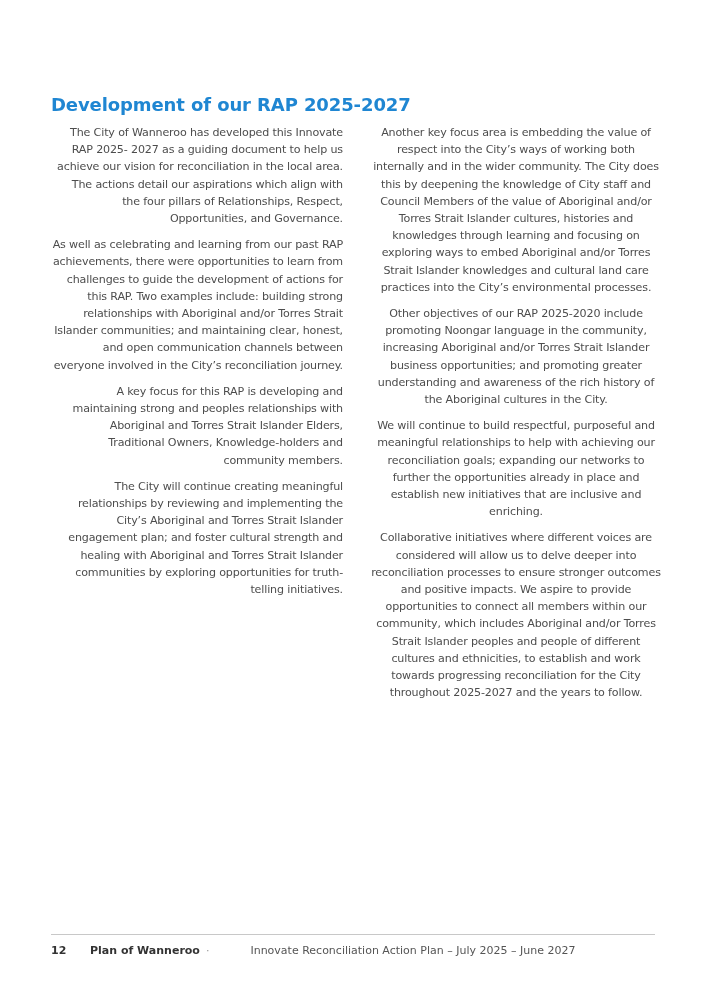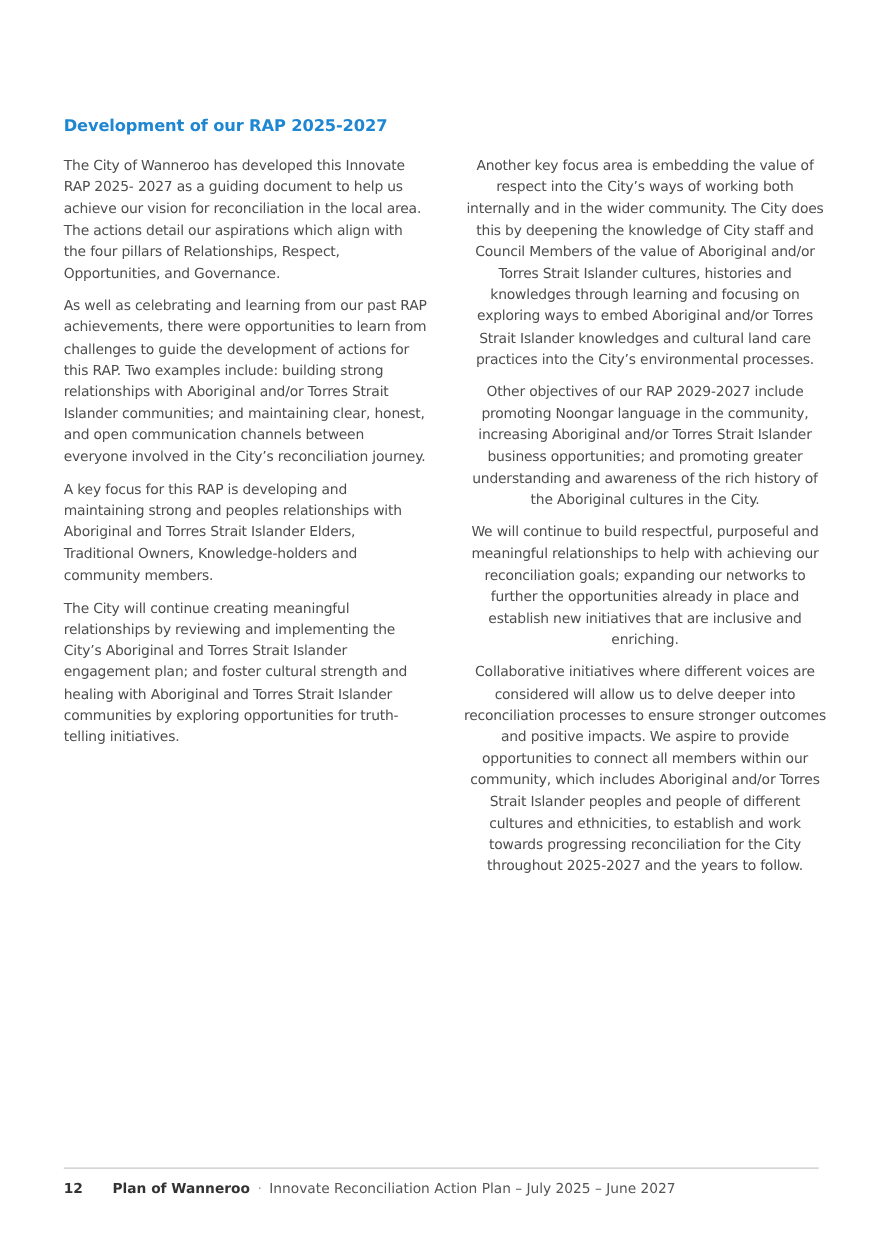--- a/index.html
+++ b/index.html
@@ -1,51 +1,51 @@
 <!DOCTYPE html>
 <html><head>
   <meta charset="utf-8">
   <style>
     html, body { margin: 0; padding: 0; background: #ffffff; }
     body { width: 705px; height: 996px; position: relative; overflow: hidden;
       font-family: "DejaVu Sans", sans-serif; color: #4a4a4a; }
     .page { position: absolute; left: 0; top: 0; width: 705px; height: 996px; }
     .title { position: absolute; left: 51px; top: 94px; margin: 0;
       font-family: "DejaVu Sans", sans-serif; font-weight: bold;
-      font-size: 13px; color: #1f86d2; letter-spacing: -0.1px; white-space: nowrap; }
+      font-size: 18px; color: #1f86d2; letter-spacing: -0.1px; white-space: nowrap; }
     .col { position: absolute; top: 124px; width: 292px; }
-    .col.left { left: 51px; }
+    .col.left { left: 51px; text-align: right; }
     .col.right { left: 370px; top: 124px; width: 292px; text-align: center; }
     .col p { margin: 0 0 9px 0; font-size: 11.1px; line-height: 17.2px;
       color: #4d4d4d; letter-spacing: -0.15px; }
     .footer-rule { position: absolute; left: 51px; top: 934px; width: 604px;
       height: 1px; background: #c8c8c8; }
     .footer { position: absolute; left: 51px; top: 944px; font-size: 11px;
       color: #4d4d4d; white-space: nowrap; display: flex; align-items: baseline; }
     .page-num { font-weight: bold; color: #333; width: 39px; display: inline-block; }
     .org { font-weight: bold; color: #333; }
     .sep { margin: 0 6px; color: #999; }
-    .doc-title { color: #555; }
+    .doc-title { color: #555; margin-left: 35px; }
   </style>
 </head>
 <body>
 
 <div class="page">
   <h1 class="title">Development of our RAP 2025-2027</h1>
 
   <div class="col left">
     <p>The City of Wanneroo has developed this Innovate RAP 2025- 2027 as a guiding document to help us achieve our vision for reconciliation in the local area. The actions detail our aspirations which align with the four pillars of Relationships, Respect, Opportunities, and Governance.</p>
     <p>As well as celebrating and learning from our past RAP achievements, there were opportunities to learn from challenges to guide the development of actions for this RAP. Two examples include: building strong relationships with Aboriginal and/or Torres Strait Islander communities; and maintaining clear, honest, and open communication channels between everyone involved in the City’s reconciliation journey.</p>
     <p>A key focus for this RAP is developing and maintaining strong and peoples relationships with Aboriginal and Torres Strait Islander Elders, Traditional Owners, Knowledge-holders and community members.</p>
     <p>The City will continue creating meaningful relationships by reviewing and implementing the City’s Aboriginal and Torres Strait Islander engagement plan; and foster cultural strength and healing with Aboriginal and Torres Strait Islander communities by exploring opportunities for truth-telling initiatives.</p>
   </div>
 
   <div class="col right">
     <p>Another key focus area is embedding the value of respect into the City’s ways of working both internally and in the wider community. The City does this by deepening the knowledge of City staff and Council Members of the value of Aboriginal and/or Torres Strait Islander cultures, histories and knowledges through learning and focusing on exploring ways to embed Aboriginal and/or Torres Strait Islander knowledges and cultural land care practices into the City’s environmental processes.</p>
-    <p>Other objectives of our RAP 2029-2027 include promoting Noongar language in the community, increasing Aboriginal and/or Torres Strait Islander business opportunities; and promoting greater understanding and awareness of the rich history of the Aboriginal cultures in the City.</p>
+    <p>Other objectives of our RAP 2025-2020 include promoting Noongar language in the community, increasing Aboriginal and/or Torres Strait Islander business opportunities; and promoting greater understanding and awareness of the rich history of the Aboriginal cultures in the City.</p>
     <p>We will continue to build respectful, purposeful and meaningful relationships to help with achieving our reconciliation goals; expanding our networks to further the opportunities already in place and establish new initiatives that are inclusive and enriching.</p>
     <p>Collaborative initiatives where different voices are considered will allow us to delve deeper into reconciliation processes to ensure stronger outcomes and positive impacts. We aspire to provide opportunities to connect all members within our community, which includes Aboriginal and/or Torres Strait Islander peoples and people of different cultures and ethnicities, to establish and work towards progressing reconciliation for the City throughout 2025-2027 and the years to follow.</p>
   </div>
 
   <div class="footer-rule"></div>
   <div class="footer">
     <span class="page-num">12</span>
     <span class="org">Plan of Wanneroo</span>
     <span class="sep">·</span>
     <span class="doc-title">Innovate Reconciliation Action Plan – July 2025 – June 2027</span>

